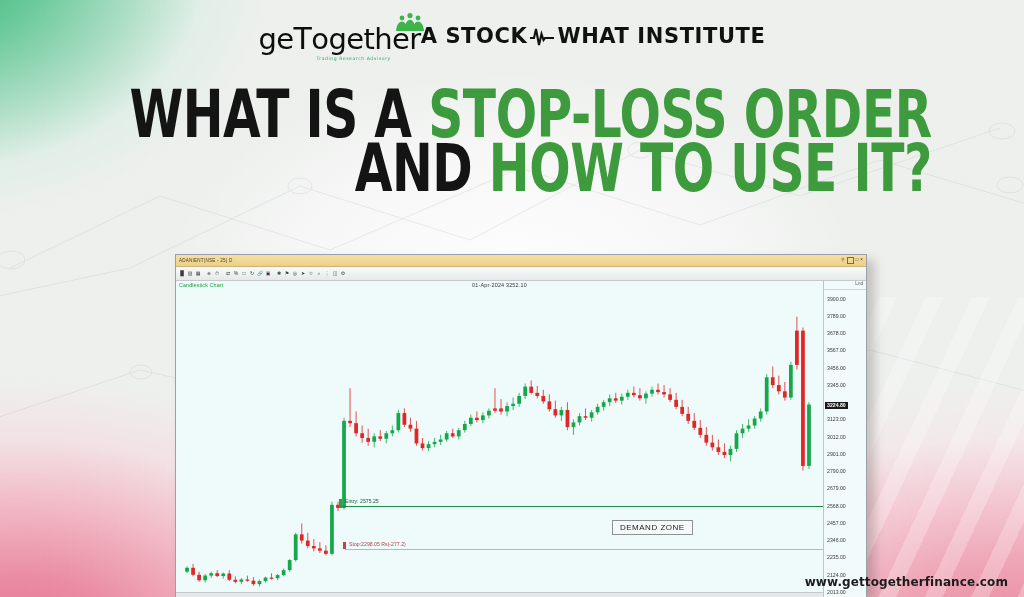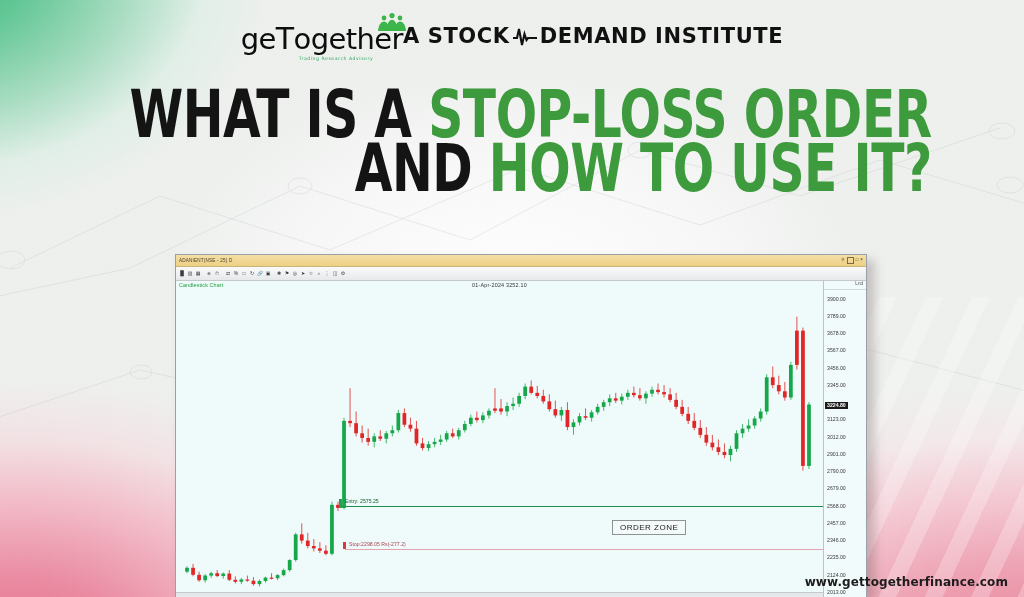--- a/index.html
+++ b/index.html
@@ -172,21 +172,21 @@
         </svg>
       </div>
       <div class="logo-tag">Trading Research Advisory</div>
     </div>
 
     <div class="brand-line">
       <span>A STOCK</span>
       <svg class="pulse-svg" width="26" height="22" viewBox="0 0 26 22">
         <path d="M1 13 L5 13 L7 4 L10 20 L12.5 9 L14.5 15 L16 13 L25 13" fill="none" stroke="#111" stroke-width="2.1" stroke-linejoin="miter"></path>
       </svg>
-      <span>DEMAND INSTITUTE</span>
+      <span>WHAT INSTITUTE</span>
     </div>
   </div>
 
   <div class="title">
     <span class="line">
       <span class="blk">WHAT IS A</span>
       <span class="grn">STOP-LOSS ORDER</span>
     </span>
     <span class="line">
       <span class="blk">AND</span>
@@ -449,21 +449,21 @@
               <line x1="632.98" y1="121.19" x2="632.98" y2="188.06" stroke="#16a74a" stroke-width="0.8"></line>
               <rect x="631.11" y="123.55" width="3.74" height="61.40" fill="#16a74a"></rect>
             </svg>
 
           <div class="hline entry" id="entry-line" style="top: 224.565px; left: 165px;"></div>
           <div class="hline stop" id="stop-line" style="top: 267.672px; left: 169px;"></div>
           <div class="marker g" id="entry-marker" style="top: 217.565px; left: 163px;"></div>
           <div class="marker r" id="stop-marker" style="top: 260.672px; left: 167px; height: 7px;"></div>
           <div class="lbl entry" id="entry-label" style="top: 217.565px; left: 169px;">Entry: 2575.25</div>
           <div class="lbl stop" id="stop-label" style="top: 260.672px; left: 173px;">Stop:2298.05 Rs(-277.2)</div>
-          <div class="zonebox" id="zonebox" style="left: 436px; top: 239.118px;">ORDER ZONE</div>
+          <div class="zonebox" id="zonebox" style="left: 436px; top: 239.118px;">DEMAND ZONE</div>
           <div class="scrollstrip"></div>
         </div>
 
         <div class="axis" id="axis">
           <div class="axis-head">Lnd</div>
         <div class="al" style="top: 15.553px;">3900.00</div>
             <div class="al" style="top: 32.8146px;">3789.00</div>
             <div class="al" style="top: 50.0762px;">3678.00</div>
             <div class="al" style="top: 67.3378px;">3567.00</div>
             <div class="al" style="top: 84.5994px;">3456.00</div>

